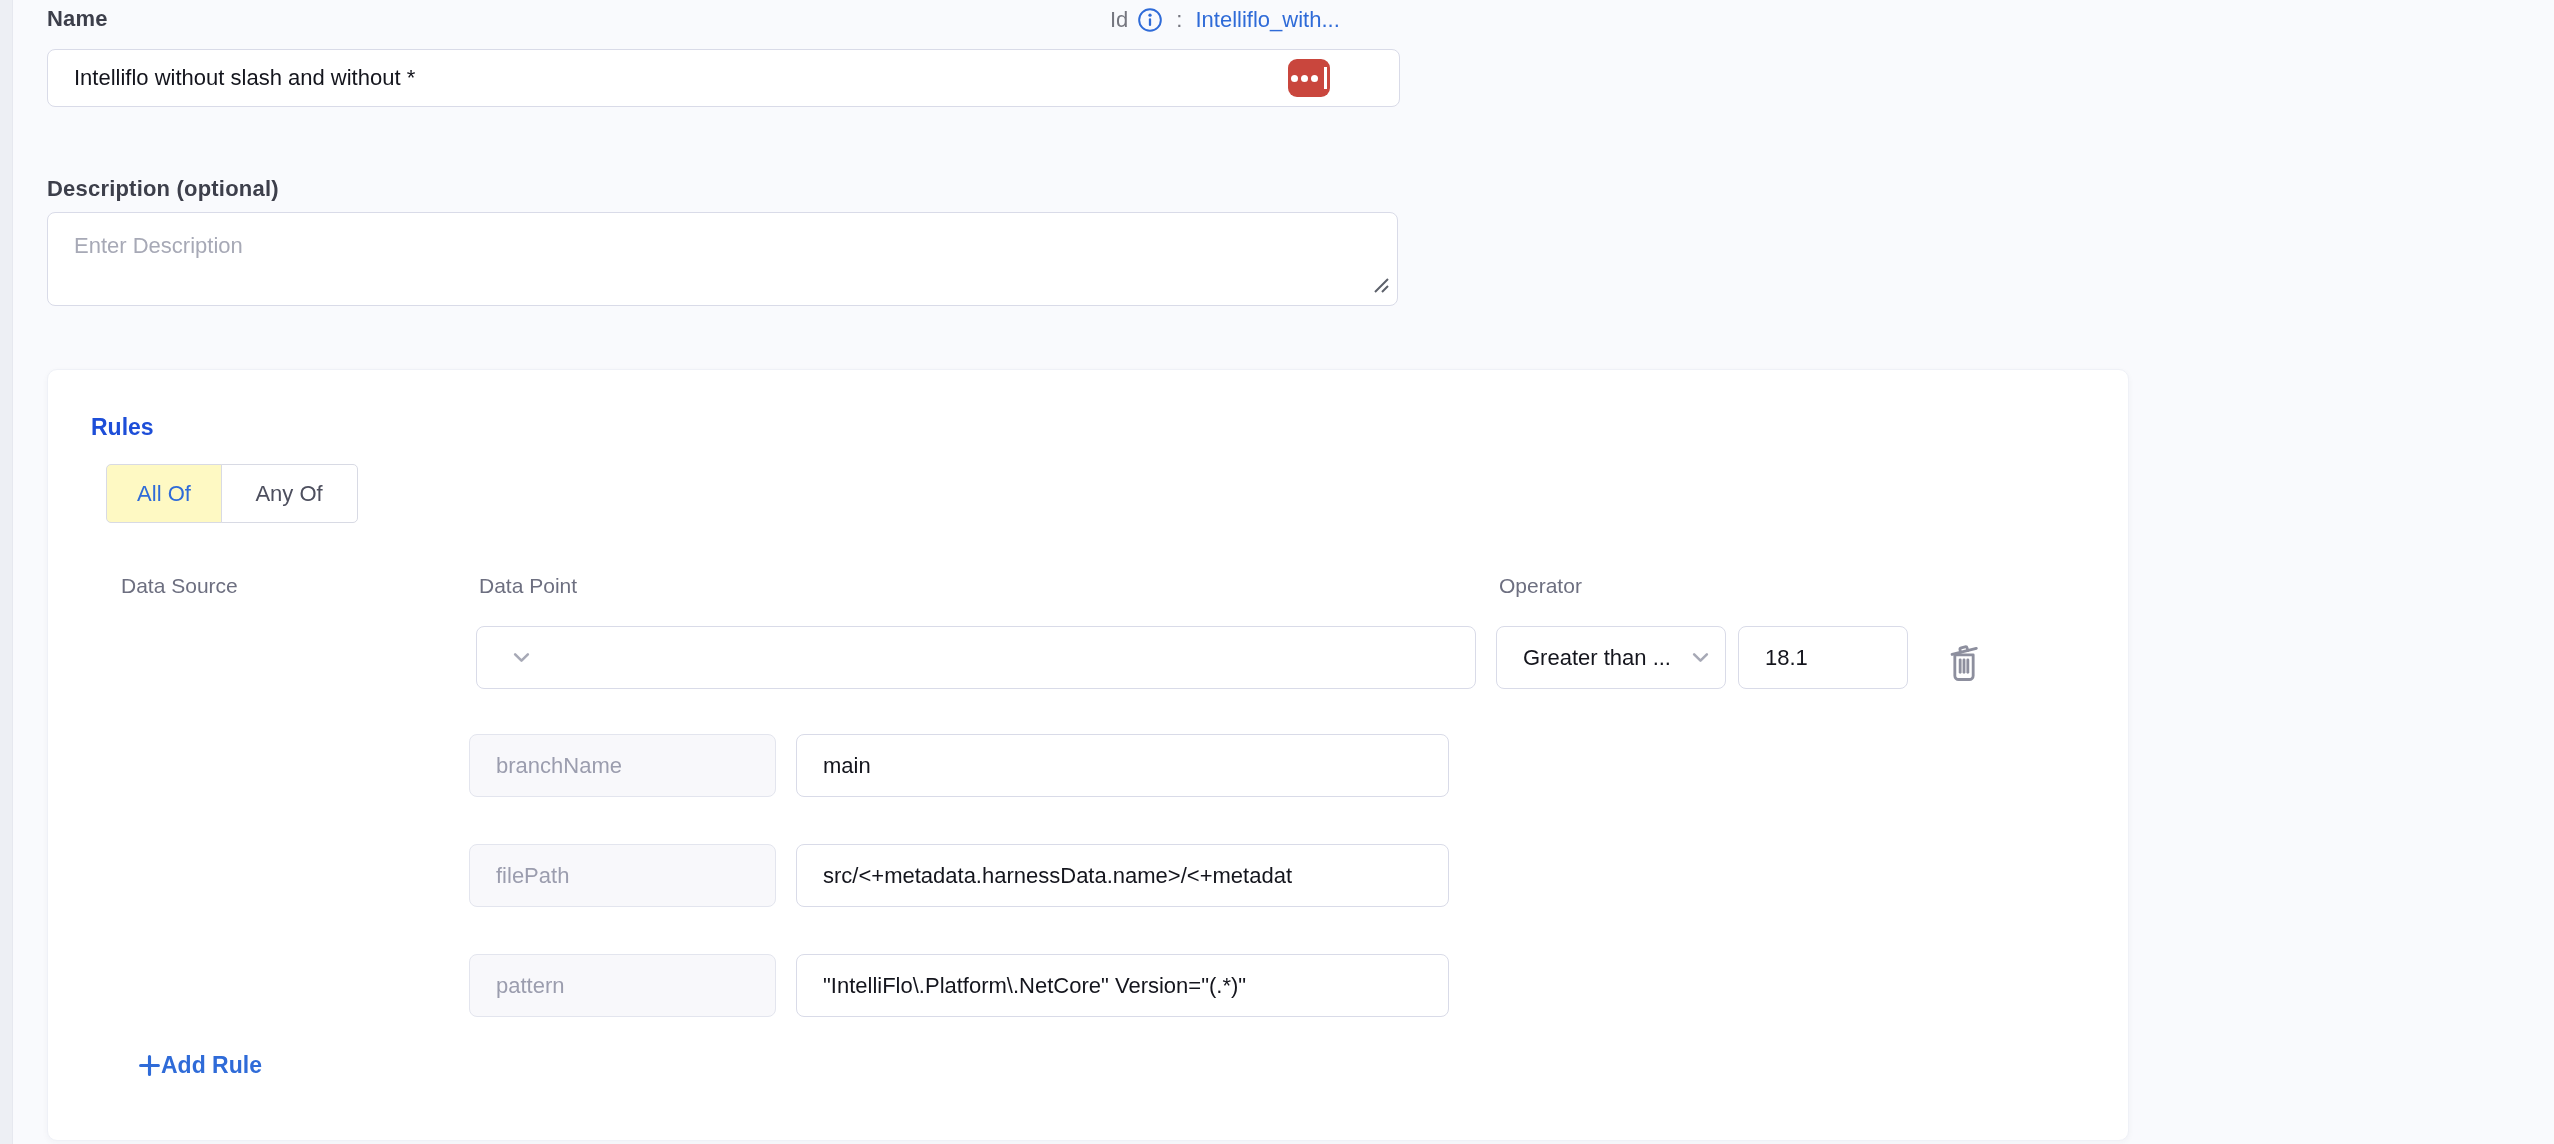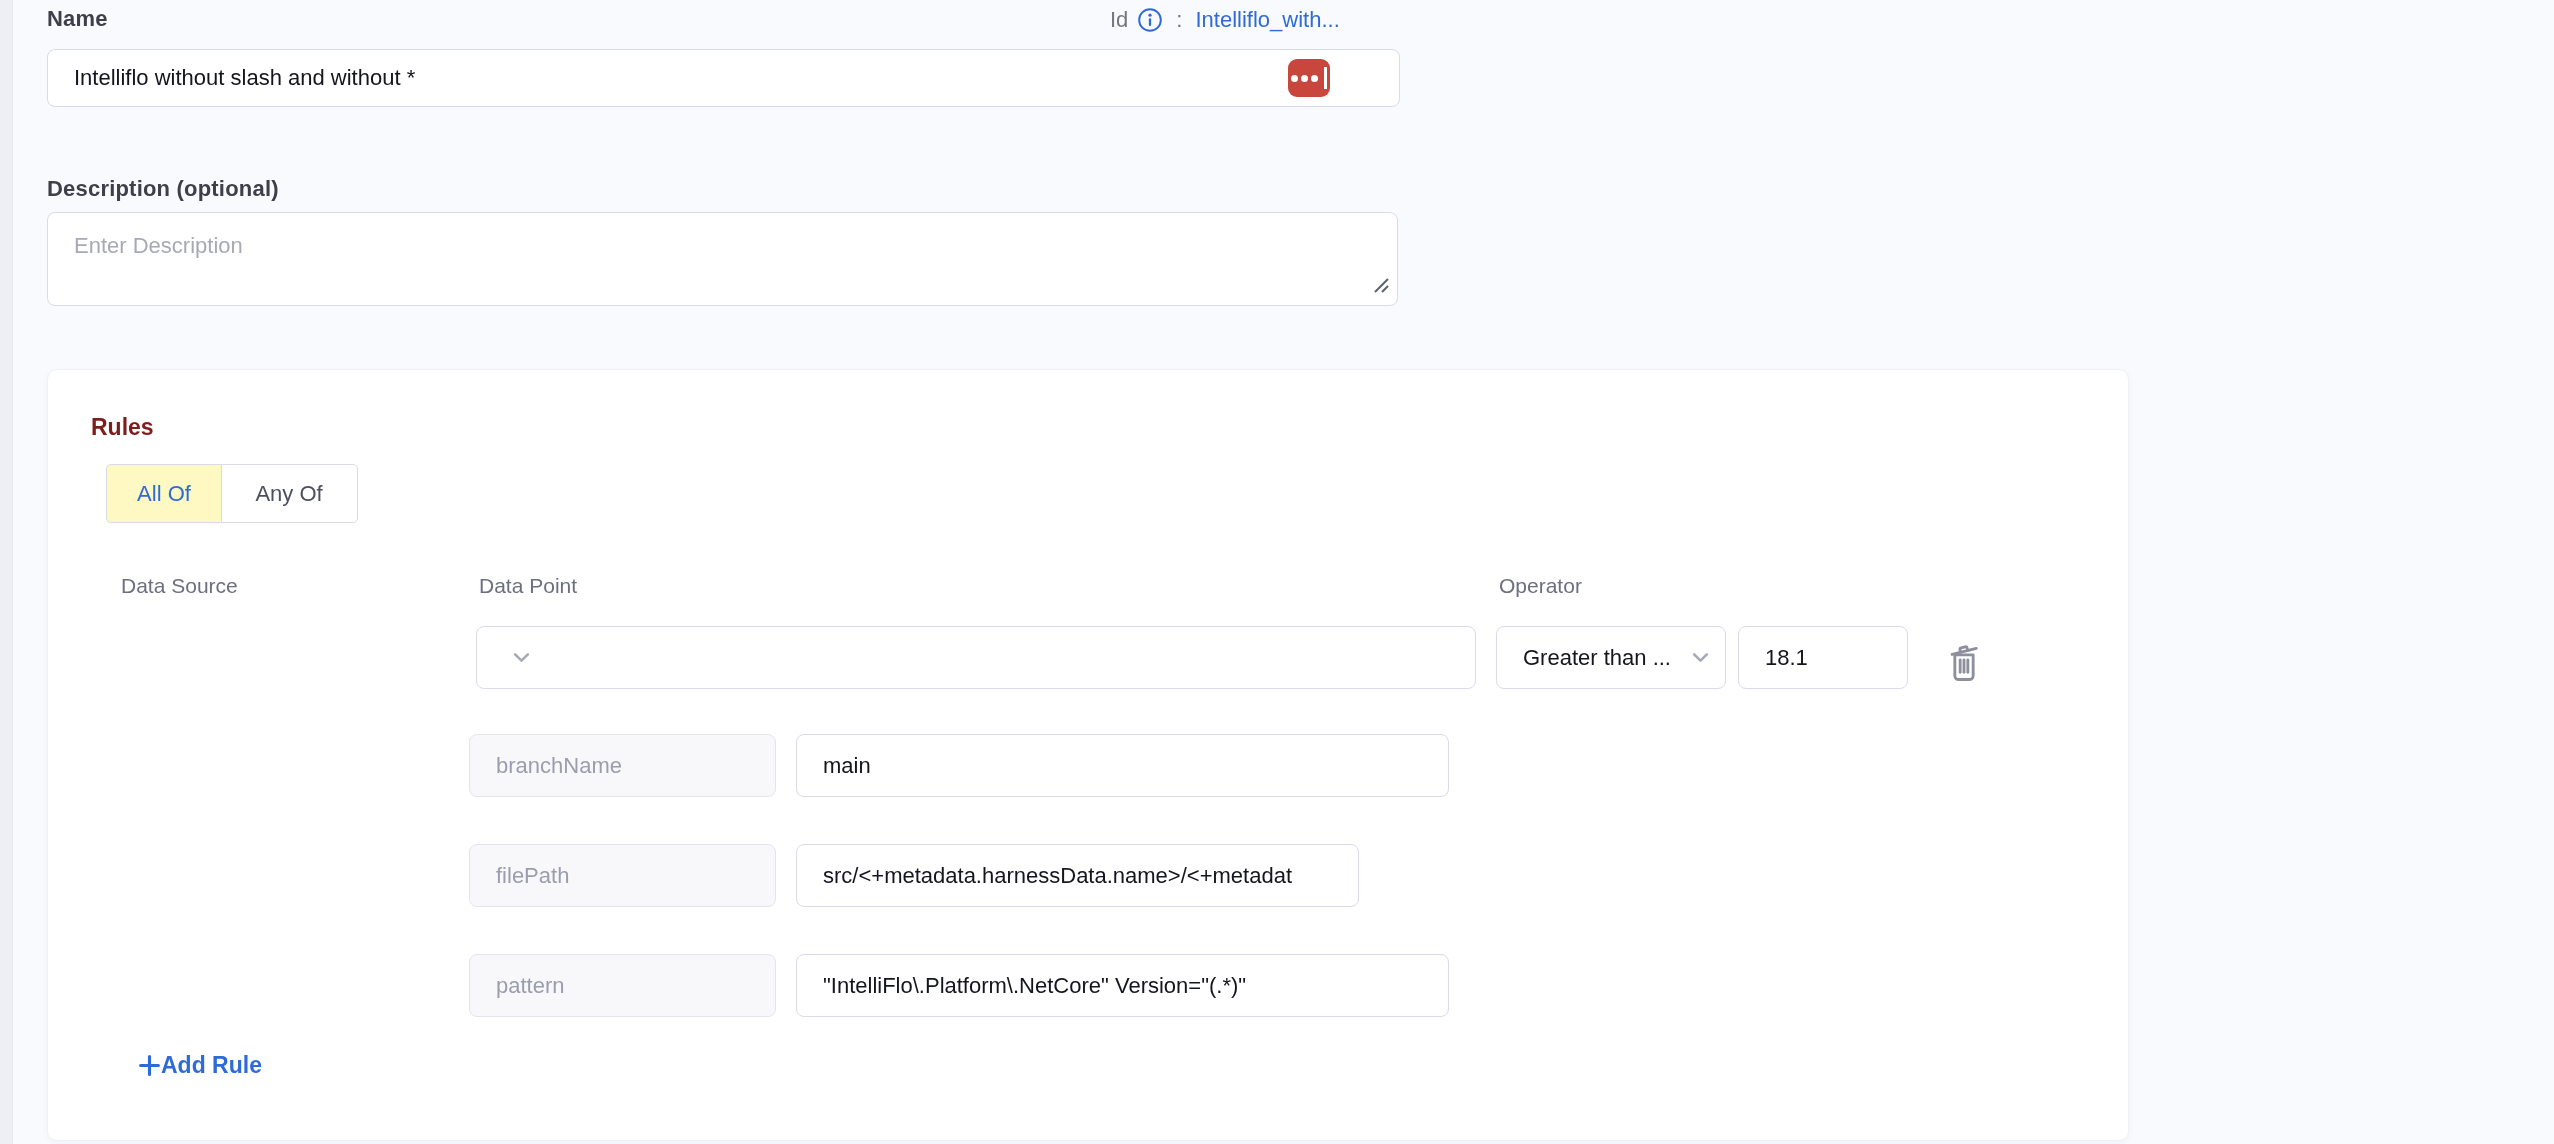--- a/index.html
+++ b/index.html
@@ -50,21 +50,21 @@
   }
   textarea.desc::placeholder { color: #a7a9b6; }
   .resize-handle { position: absolute; right: 7px; bottom: 7px; }
 
   
   .card {
     position: absolute; left: 47px; top: 369px; width: 2082px; height: 772px;
     background: #fff; border: 1px solid #eff1f7; border-radius: 10px;
     box-shadow: 0 2px 6px rgba(40,50,80,.04);
   }
-  .rules-title { position: absolute; left: 43px; top: 44px; font-size: 23px; font-weight: 600; color: #7f1d1d; }
+  .rules-title { position: absolute; left: 43px; top: 44px; font-size: 23px; font-weight: 600; color: #1d4ed8; }
 
   .segment-group { position: absolute; left: 58px; top: 94px; display: flex; }
   .segment {
     height: 59px; display: flex; align-items: center; justify-content: center;
     border: 1.5px solid #d8dae4; background: #fff; font-size: 22px; color: #4d4f5e;
     cursor: pointer;
   }
   .segment.first { width: 116px; border-radius: 5px 0 0 5px; }
   .segment.last { width: 137px; border-radius: 0 5px 5px 0; margin-left: -1.5px; }
   .segment.selected { background: #fef9c3; color: #2f6bd8; z-index: 1; }
@@ -185,21 +185,21 @@
         </g>
       </svg>
     </button>
 
     <div class="keybox" style="left:421px; top:364px; width:307px;">branchName</div>
     <div class="field-wrap valbox" style="left:748px; top:364px; width:653px;">
       <input class="text-input" type="text" value="main" style="">
     </div>
 
     <div class="keybox" style="left:421px; top:474px; width:307px;">filePath</div>
-    <div class="field-wrap valbox" style="left:748px; top:474px; width:563px;">
+    <div class="field-wrap valbox" style="left:748px; top:474px; width:653px;">
       <input class="text-input" type="text" value="src/&lt;+metadata.harnessData.name&gt;/&lt;+metadat" style="">
     </div>
 
     <div class="keybox" style="left:421px; top:584px; width:307px;">pattern</div>
     <div class="field-wrap valbox" style="left:748px; top:584px; width:653px;">
       <input class="text-input" type="text" value="&quot;IntelliFlo\.Platform\.NetCore&quot; Version=&quot;(.*)&quot;" style="">
     </div>
 
     <button class="add-rule">
       <svg width="23" height="23" viewBox="0 0 22 22">

